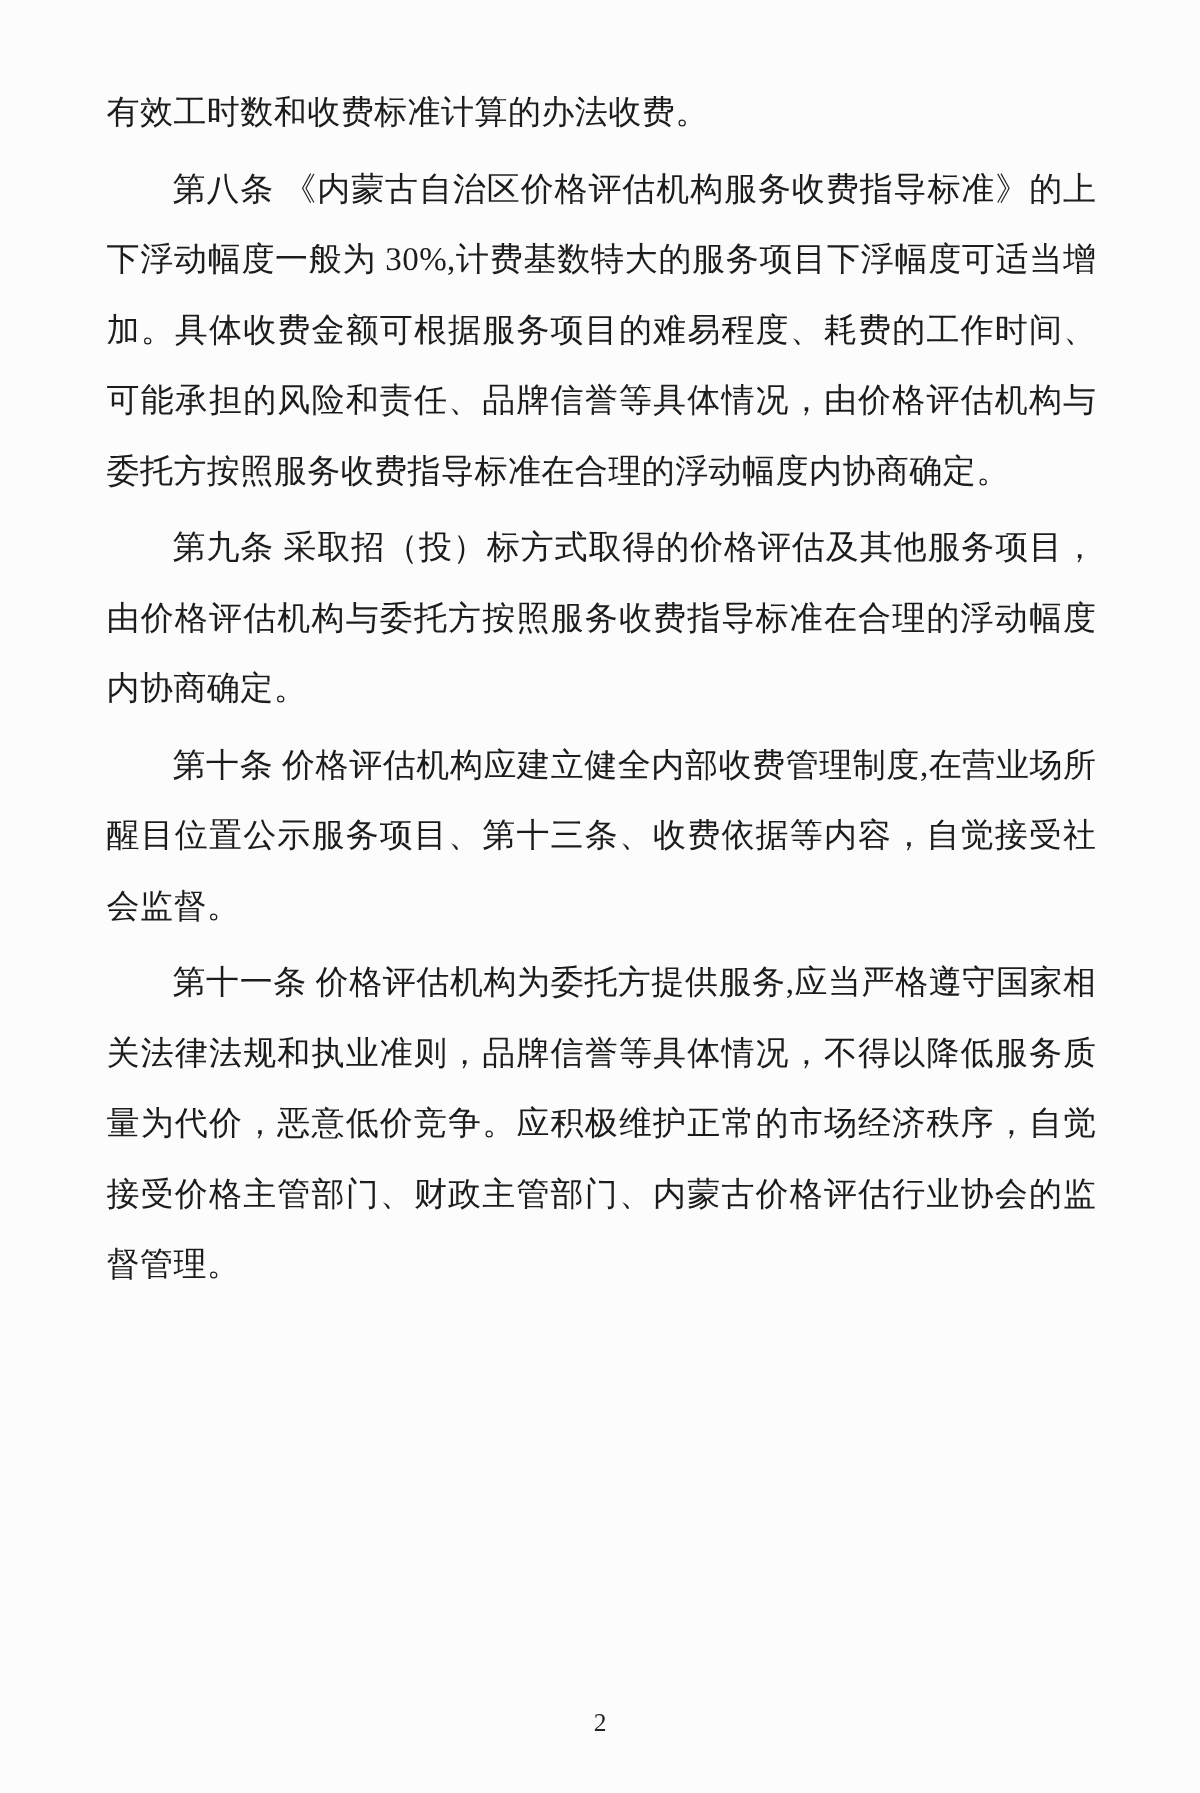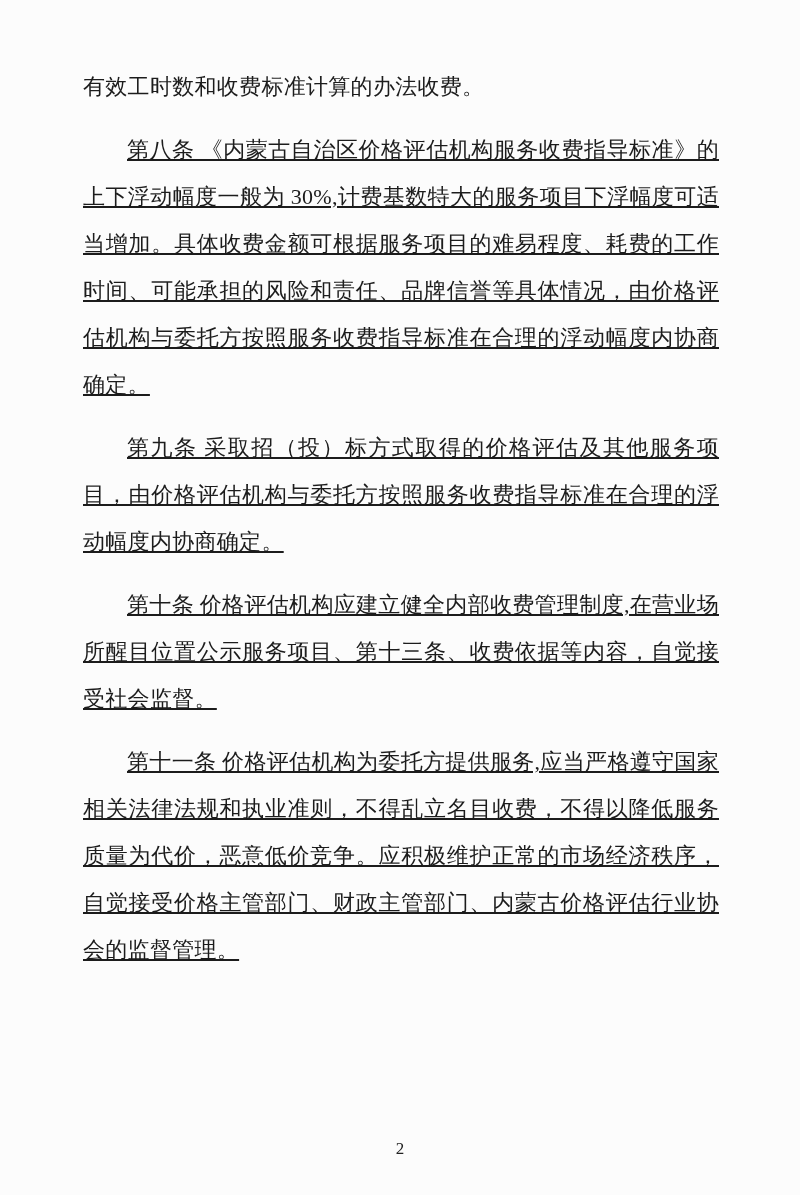--- a/index.html
+++ b/index.html
@@ -19,45 +19,44 @@
   }
   .content {
     position: absolute;
     top: 47px;
     left: 67px;
     width: 668px;
     text-align: justify;
     text-justify: inter-character;
   }
   .para {
-    margin: 16px;
+    margin: 4px;
     font-size: 22px;
     line-height: 47px;
     letter-spacing: 0.3px;
     word-break: break-all;
   }
   .para.indent {
     text-indent: 44px;
-    text-decoration: underline;
   }
   .page-number {
     position: absolute;
     bottom: 36px;
     left: 0;
     right: 0;
     text-align: center;
     font-size: 17px;
     color: #222222;
   }
 </style>
 </head>
 <body>
 
 <div class="page">
   <div class="content">
       <p class="para">有效工时数和收费标准计算的办法收费。</p>
       <p class="para indent">第八条 《内蒙古自治区价格评估机构服务收费指导标准》的上下浮动幅度一般为 30%,计费基数特大的服务项目下浮幅度可适当增加。具体收费金额可根据服务项目的难易程度、耗费的工作时间、可能承担的风险和责任、品牌信誉等具体情况，由价格评估机构与委托方按照服务收费指导标准在合理的浮动幅度内协商确定。</p>
       <p class="para indent">第九条 采取招（投）标方式取得的价格评估及其他服务项目，由价格评估机构与委托方按照服务收费指导标准在合理的浮动幅度内协商确定。</p>
       <p class="para indent">第十条 价格评估机构应建立健全内部收费管理制度,在营业场所醒目位置公示服务项目、第十三条、收费依据等内容，自觉接受社会监督。</p>
-      <p class="para indent">第十一条 价格评估机构为委托方提供服务,应当严格遵守国家相关法律法规和执业准则，不得乱立名目收费，不得以降低服务质量为代价，恶意低价竞争。应积极维护正常的市场经济秩序，自觉接受价格主管部门、财政主管部门、内蒙古价格评估行业协会的监督管理。</p>
+      <p class="para indent">第十一条 价格评估机构为委托方提供服务,应当严格遵守国家相关法律法规和执业准则，品牌信誉等具体情况，不得以降低服务质量为代价，恶意低价竞争。应积极维护正常的市场经济秩序，自觉接受价格主管部门、财政主管部门、内蒙古价格评估行业协会的监督管理。</p>
     </div>
   <div class="page-number">2</div>
 </div>
 
 </body></html>

